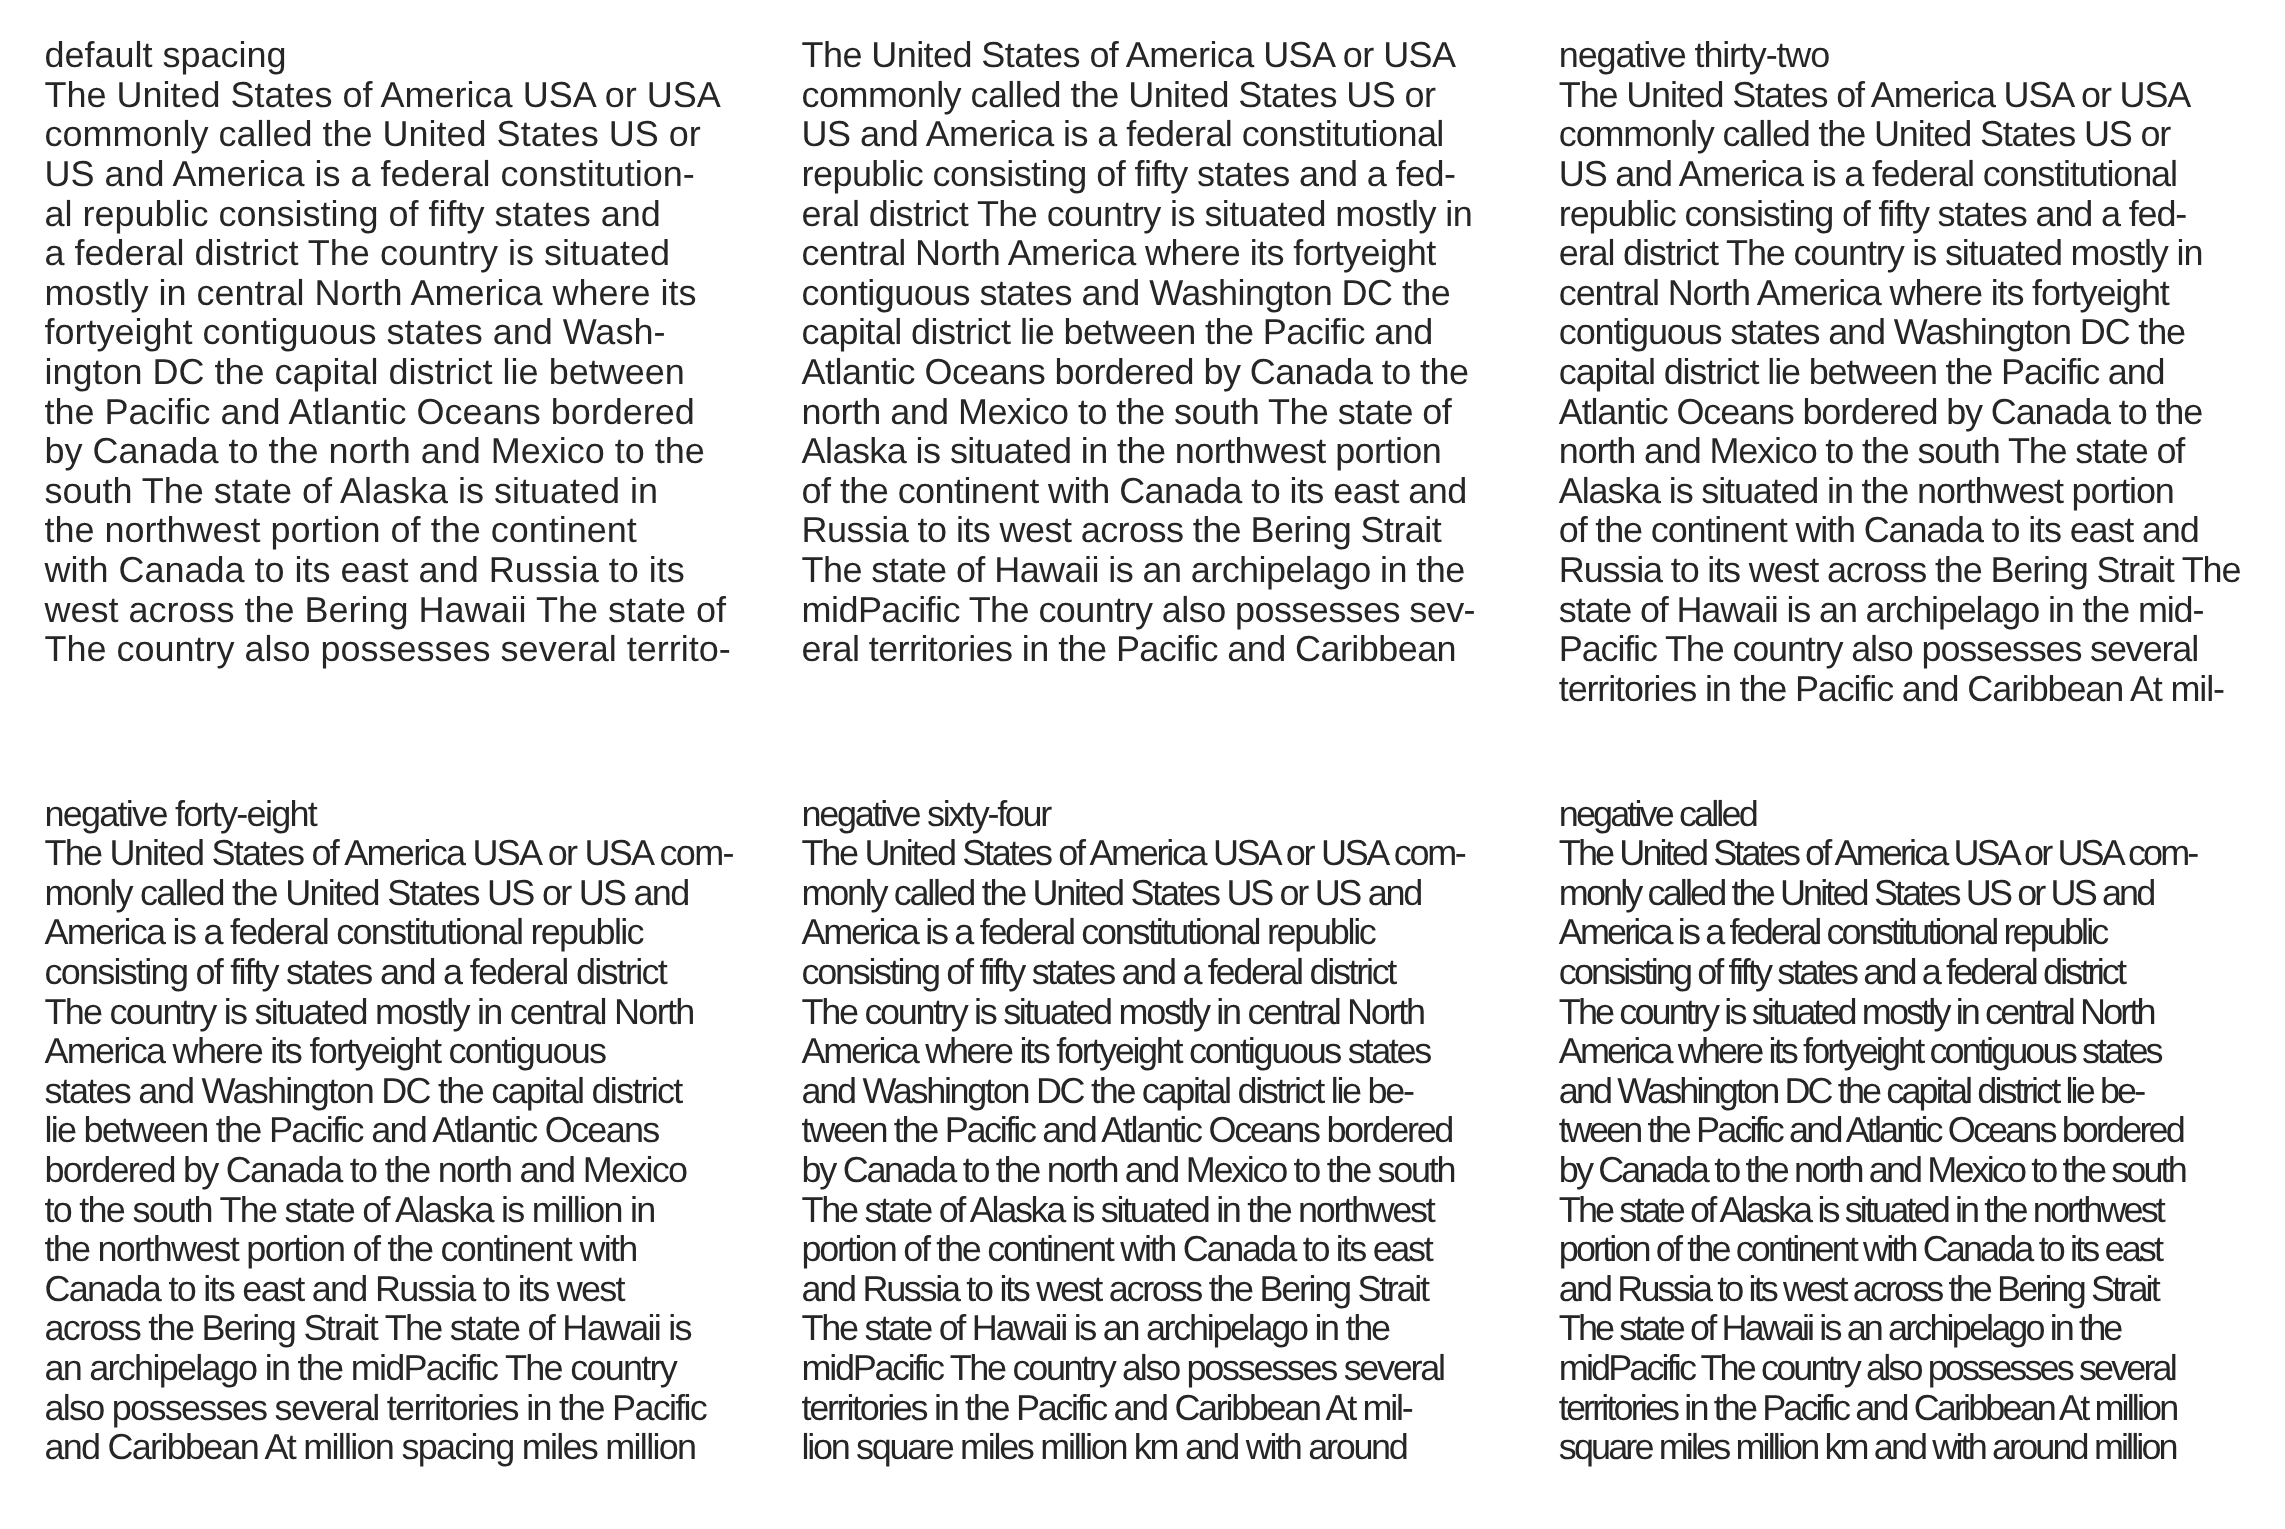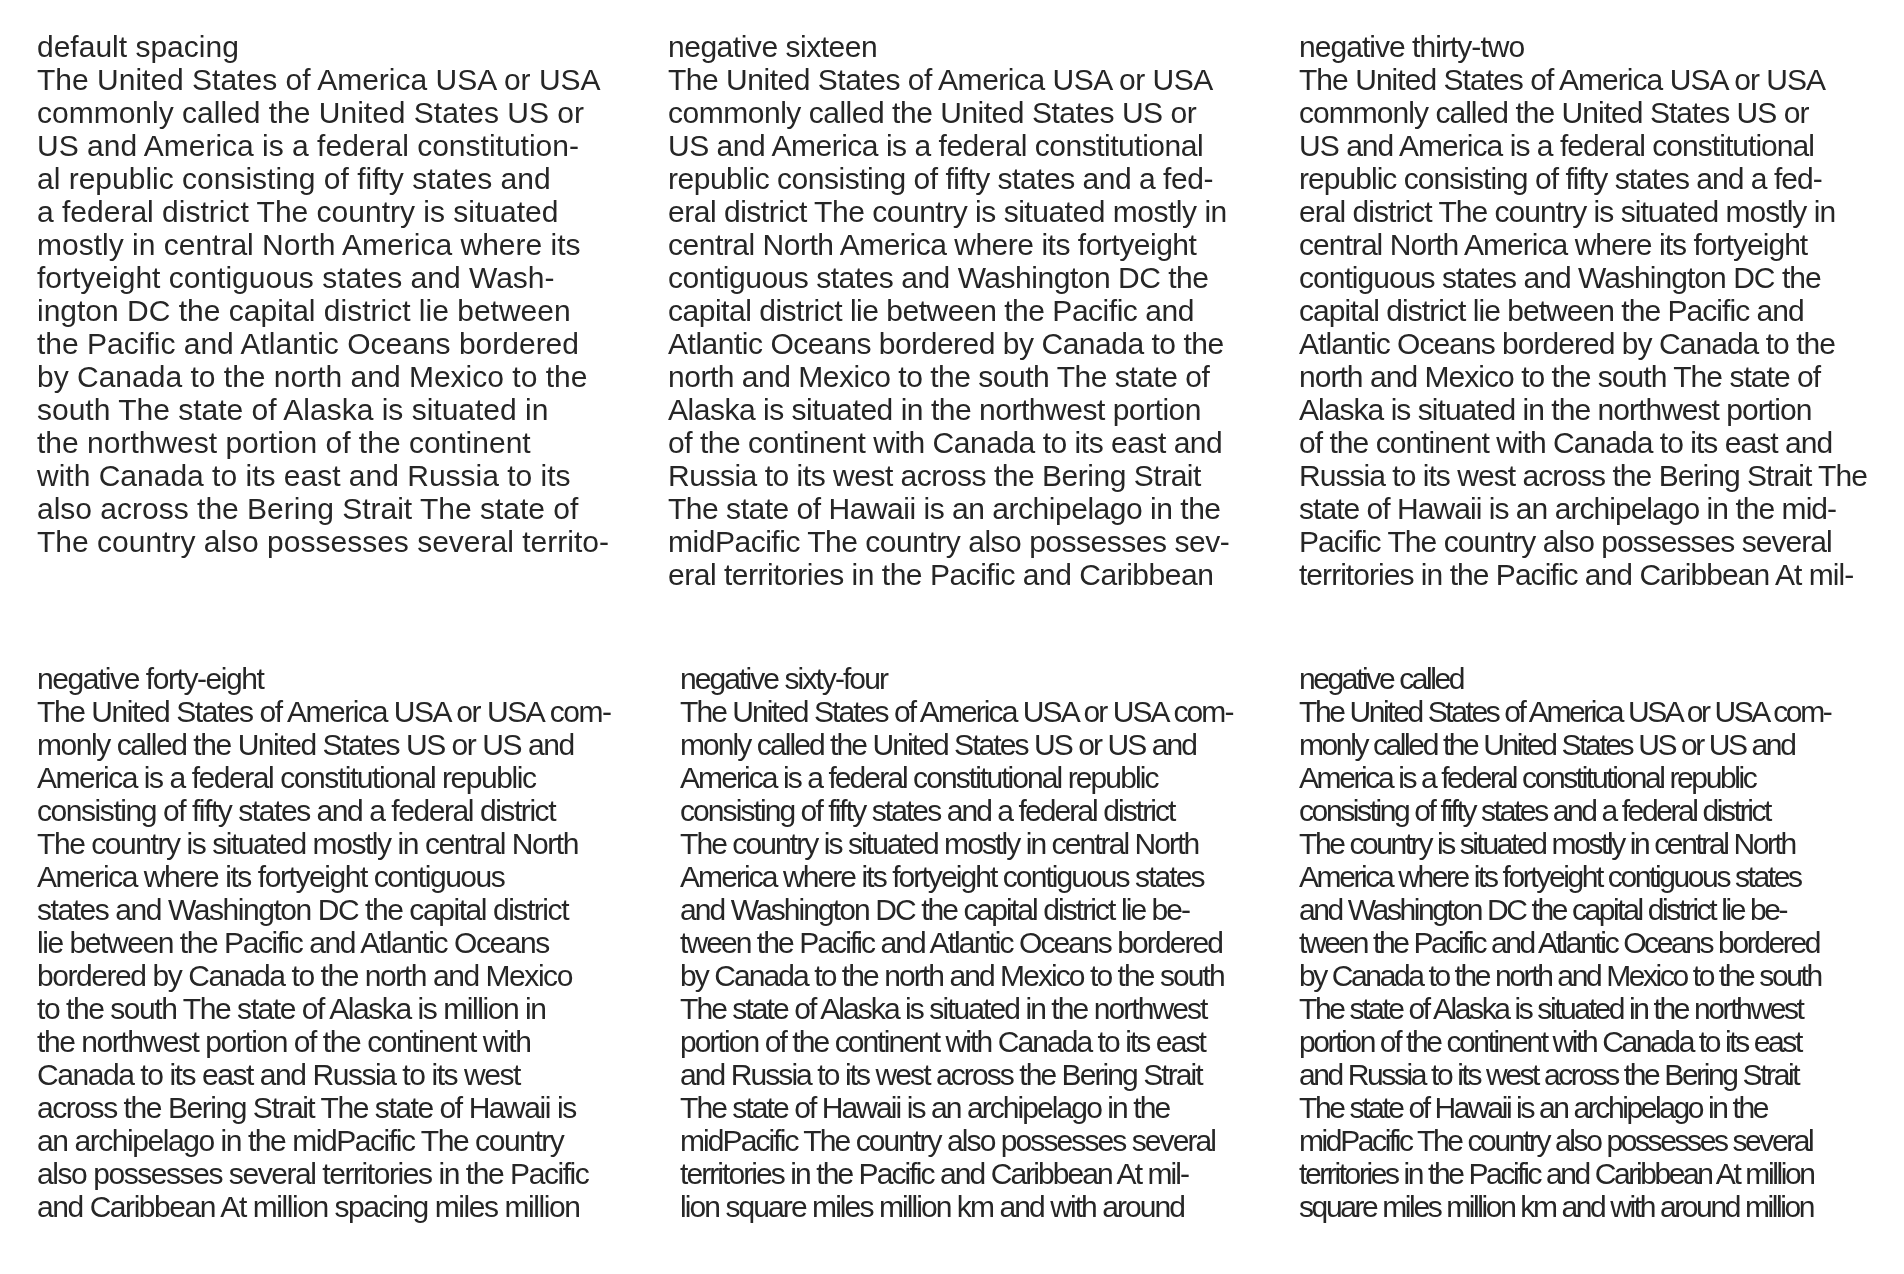--- a/index.html
+++ b/index.html
@@ -28,21 +28,21 @@
   .col-1 { left: 668px; }
   .col-2 { left: 1299px; }
   
   .row-0 { top: 30px; }
   .row-1 { top: 662px; }
   
   .ls-0 { letter-spacing: 0; }
   .ls-1 { letter-spacing: -0.016em; }
   .ls-2 { letter-spacing: -0.032em; }
   .ls-3 { letter-spacing: -0.048em; }
-  .ls-4 { letter-spacing: -0.064em; margin-left: 12px; }
+  .ls-4 { letter-spacing: -0.064em; }
   .ls-5 { letter-spacing: -0.08em; }
   .block-label {
     line-height: 33px;
   }
   .text-line {
     line-height: 33px;
   }
 </style>
 </head>
 <body>
@@ -58,27 +58,26 @@
         <div class="text-line">al republic consisting of fifty states and</div>
         <div class="text-line">a federal district The country is situated</div>
         <div class="text-line">mostly in central North America where its</div>
         <div class="text-line">fortyeight contiguous states and Wash-</div>
         <div class="text-line">ington DC the capital district lie between</div>
         <div class="text-line">the Pacific and Atlantic Oceans bordered</div>
         <div class="text-line">by Canada to the north and Mexico to the</div>
         <div class="text-line">south The state of Alaska is situated in</div>
         <div class="text-line">the northwest portion of the continent</div>
         <div class="text-line">with Canada to its east and Russia to its</div>
-        <div class="text-line">also across the Bering Strait The state of</div>
+        <div class="text-line">west across the Bering Hawaii The state of</div>
         <div class="text-line">The country also possesses several territo-</div>
       </div>
   </section>
 
   <section class="specimen-block col-1 row-0 ls-1">
-    <div class="block-label">negative sixteen</div>
     <div class="block-lines">
         <div class="text-line">The United States of America USA or USA</div>
         <div class="text-line">commonly called the United States US or</div>
         <div class="text-line">US and America is a federal constitutional</div>
         <div class="text-line">republic consisting of fifty states and a fed-</div>
         <div class="text-line">eral district The country is situated mostly in</div>
         <div class="text-line">central North America where its fortyeight</div>
         <div class="text-line">contiguous states and Washington DC the</div>
         <div class="text-line">capital district lie between the Pacific and</div>
         <div class="text-line">Atlantic Oceans bordered by Canada to the</div>

